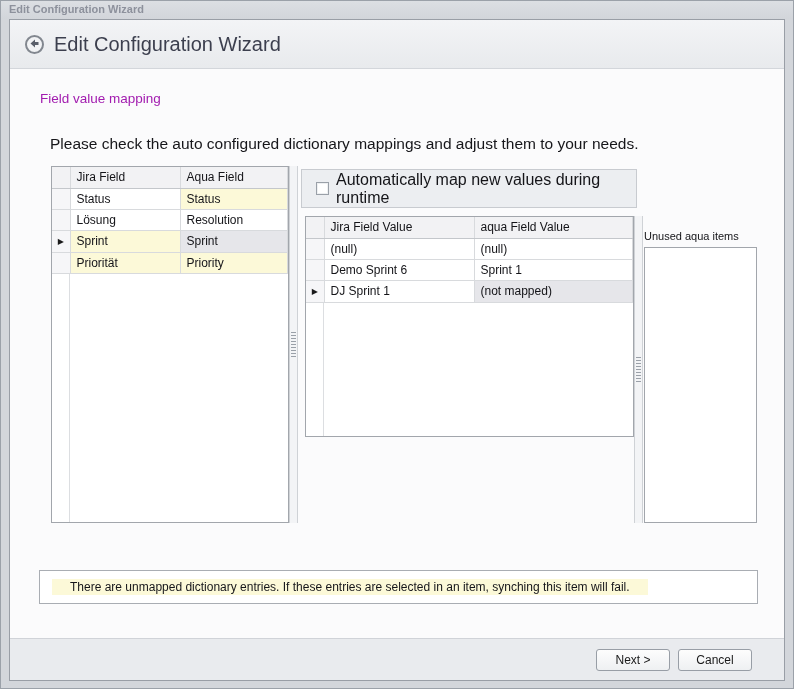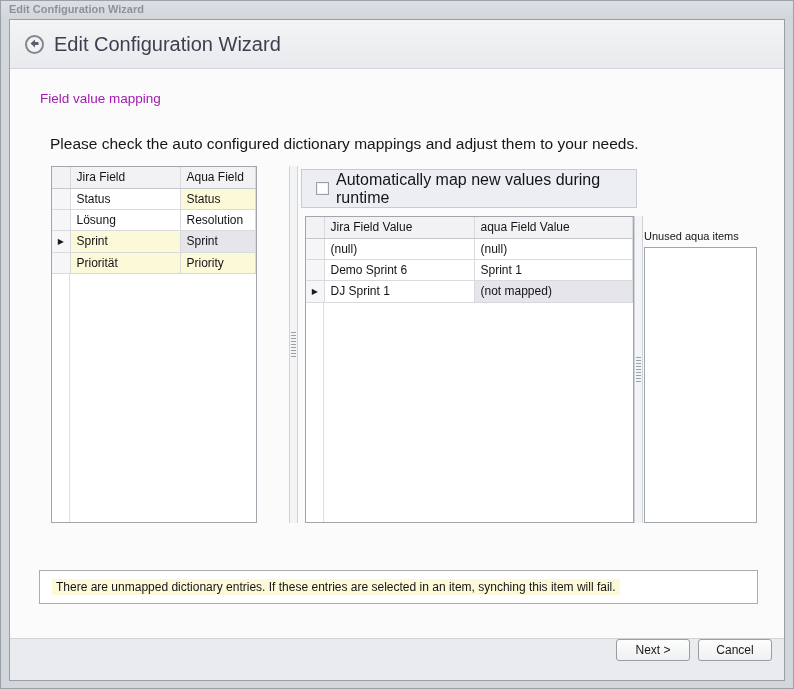--- a/index.html
+++ b/index.html
@@ -35,22 +35,22 @@
   .hdr-title {
     margin-left:10px; font-size:20px; font-weight:300; color:#3c3f4e;
   }
   .content {
     position:absolute; top:50px; left:0; right:0; bottom:42px;
     background:#fbfbfc;
   }
   .footer {
     position:absolute; bottom:0; left:0; right:0; height:42px;
     background:#e9ebee; border-top:1px solid #d0d3d8;
-    display:flex; justify-content:flex-end;
-    gap:8px; padding-right:12px;
+    display:flex; align-items:center; justify-content:flex-end;
+    gap:8px; padding-right:32px;
   }
   .btn {
     width:74px; height:22px;
     background:linear-gradient(#fdfdfd,#eef0f2);
     border:1px solid #989ea6; border-radius:3px;
     font-size:12px; color:#1a1a1a; text-align:center; line-height:20px;
     cursor:pointer;
   }
 
   .section-title { position:absolute; left:30px; top:21px; font-size:13.5px; color:#a21caf; }
@@ -72,23 +72,23 @@
     padding:0 0 0 6px; color:#141418; white-space:nowrap; overflow:hidden;
     border-right:1px solid #d8dadd; border-bottom:1px solid #d8dadd;
   }
   .grid th { background:#f2f2f4; border-bottom:1px solid #c4c7cb; }
   .grid th.selh, .grid td.sel { background:#f2f2f4; padding:0; text-align:center; }
   .grid td.sel { background:#f6f6f8; }
   .grid td.hl  { background:#fcf9d8; }
   .grid td.gr  { background:#e6e6ea; }
   .marker { font-size:8px; color:#1a1a1a; line-height:21px; }
 
-  .lgrid { left:41px; top:96px; width:206px; height:357px; }
+  .lgrid { left:41px; top:96px; width:238px; height:357px; }
   .lgrid col.csel { width:18px; } .lgrid col.c1 { width:110px; }
-  .rgrid { left:295px; top:146px; width:329px; height:307px; }
+  .rgrid { left:295px; top:146px; width:329px; height:221px; }
   .rgrid col.csel { width:18px; } .rgrid col.c1 { width:150px; }
 
   .splitter {
     position:absolute; width:9px; background:#f3f4f6;
     border-left:1px solid #cfd2d6; border-right:1px solid #cfd2d6;
     display:flex; align-items:center; justify-content:center; cursor:col-resize;
   }
   .split1 { left:279px; top:96px;  height:357px; }
   .split2 { left:624px; top:146px; height:307px; }
   .grip {
@@ -115,21 +115,21 @@
 
   .note {
     position:absolute; left:40px; top:457px; width:686px;
     font-size:12.5px; line-height:18px; color:#16161a;
   }
   .warnbox {
     position:absolute; left:29px; top:500px; width:719px; height:34px;
     background:#fff; border:1px solid #a9adb3;
     display:flex; align-items:center; padding-left:12px;
   }
-  .warntext { font-size:12px; color:#16161a; background:#fcf9d8; padding:1px 4px; }
+  .warntext { font-size:12px; color:#16161a; background:#fcf9d8; padding:1px 18px; }
 </style>
 </head>
 <body>
 
 <div class="window">
   <div class="titlebar">
     <span>Edit Configuration Wizard</span>
   </div>
 
   <div class="inner">

